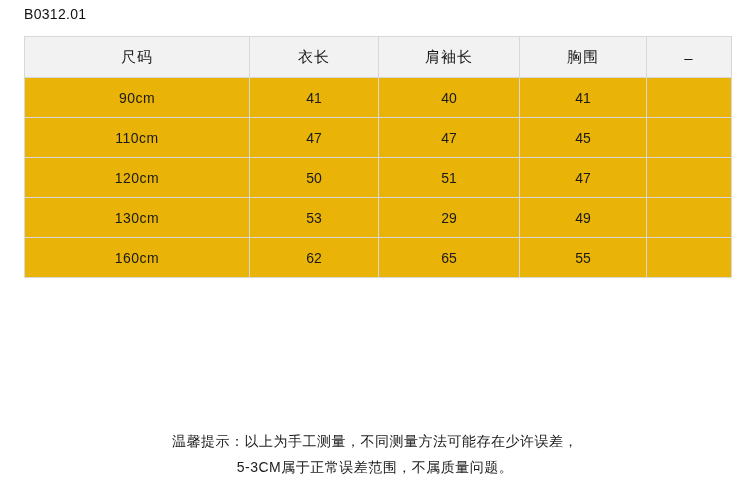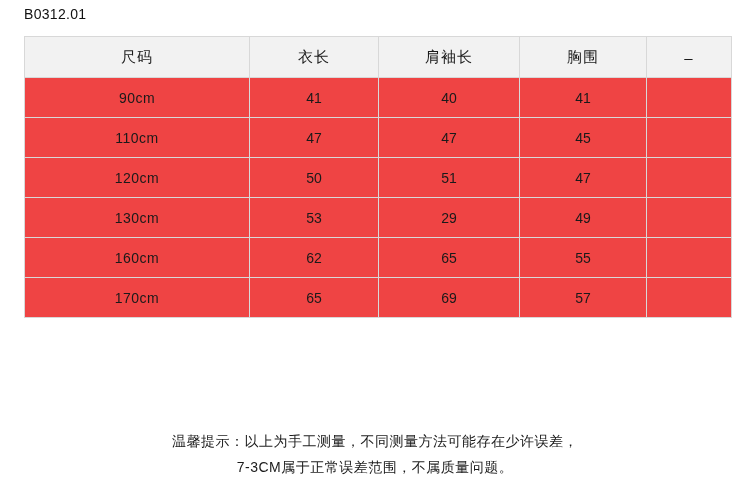--- a/index.html
+++ b/index.html
@@ -51,21 +51,21 @@
     padding: 0;
   }
   table.size-table thead th {
     height: 40px;
     background: #f2f2f2;
     font-size: 15px;
     letter-spacing: 1px;
   }
   table.size-table tbody td {
     height: 39px;
-    background: #ef4444;
+    background: #eab308;
     font-size: 14px;
   }
   .col-size { width: 224px; }
   .col-v1 { width: 128px; }
   .col-v2 { width: 140px; }
   .col-v3 { width: 126px; }
   .col-v4 { width: 84px; }
   .size-label {
     letter-spacing: 0.5px;
   }
@@ -130,29 +130,22 @@
           <td>49</td>
           <td></td>
         </tr>
         <tr>
           <td class="size-label">160cm</td>
           <td>62</td>
           <td>65</td>
           <td>55</td>
           <td></td>
         </tr>
-        <tr>
-          <td class="size-label">170cm</td>
-          <td>65</td>
-          <td>69</td>
-          <td>57</td>
-          <td></td>
-        </tr>
       </tbody>
     </table>
   </div>
 
   <div class="note">
     <div>温馨提示：以上为手工测量，不同测量方法可能存在少许误差，</div>
-    <div>7-3CM属于正常误差范围，不属质量问题。</div>
+    <div>5-3CM属于正常误差范围，不属质量问题。</div>
   </div>
 
 </div>
 
 </body></html>

